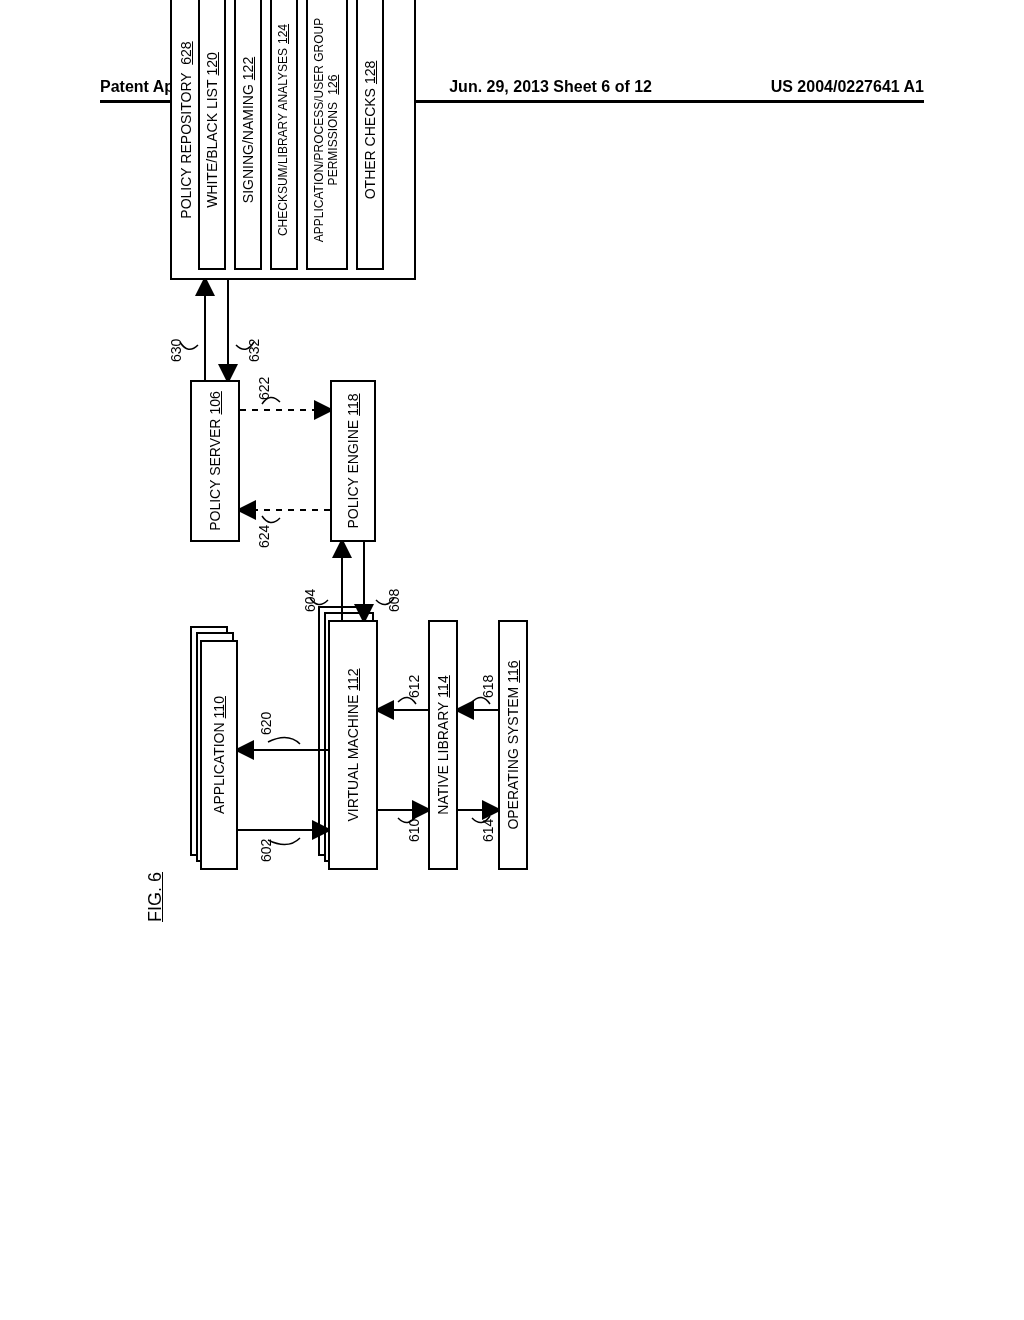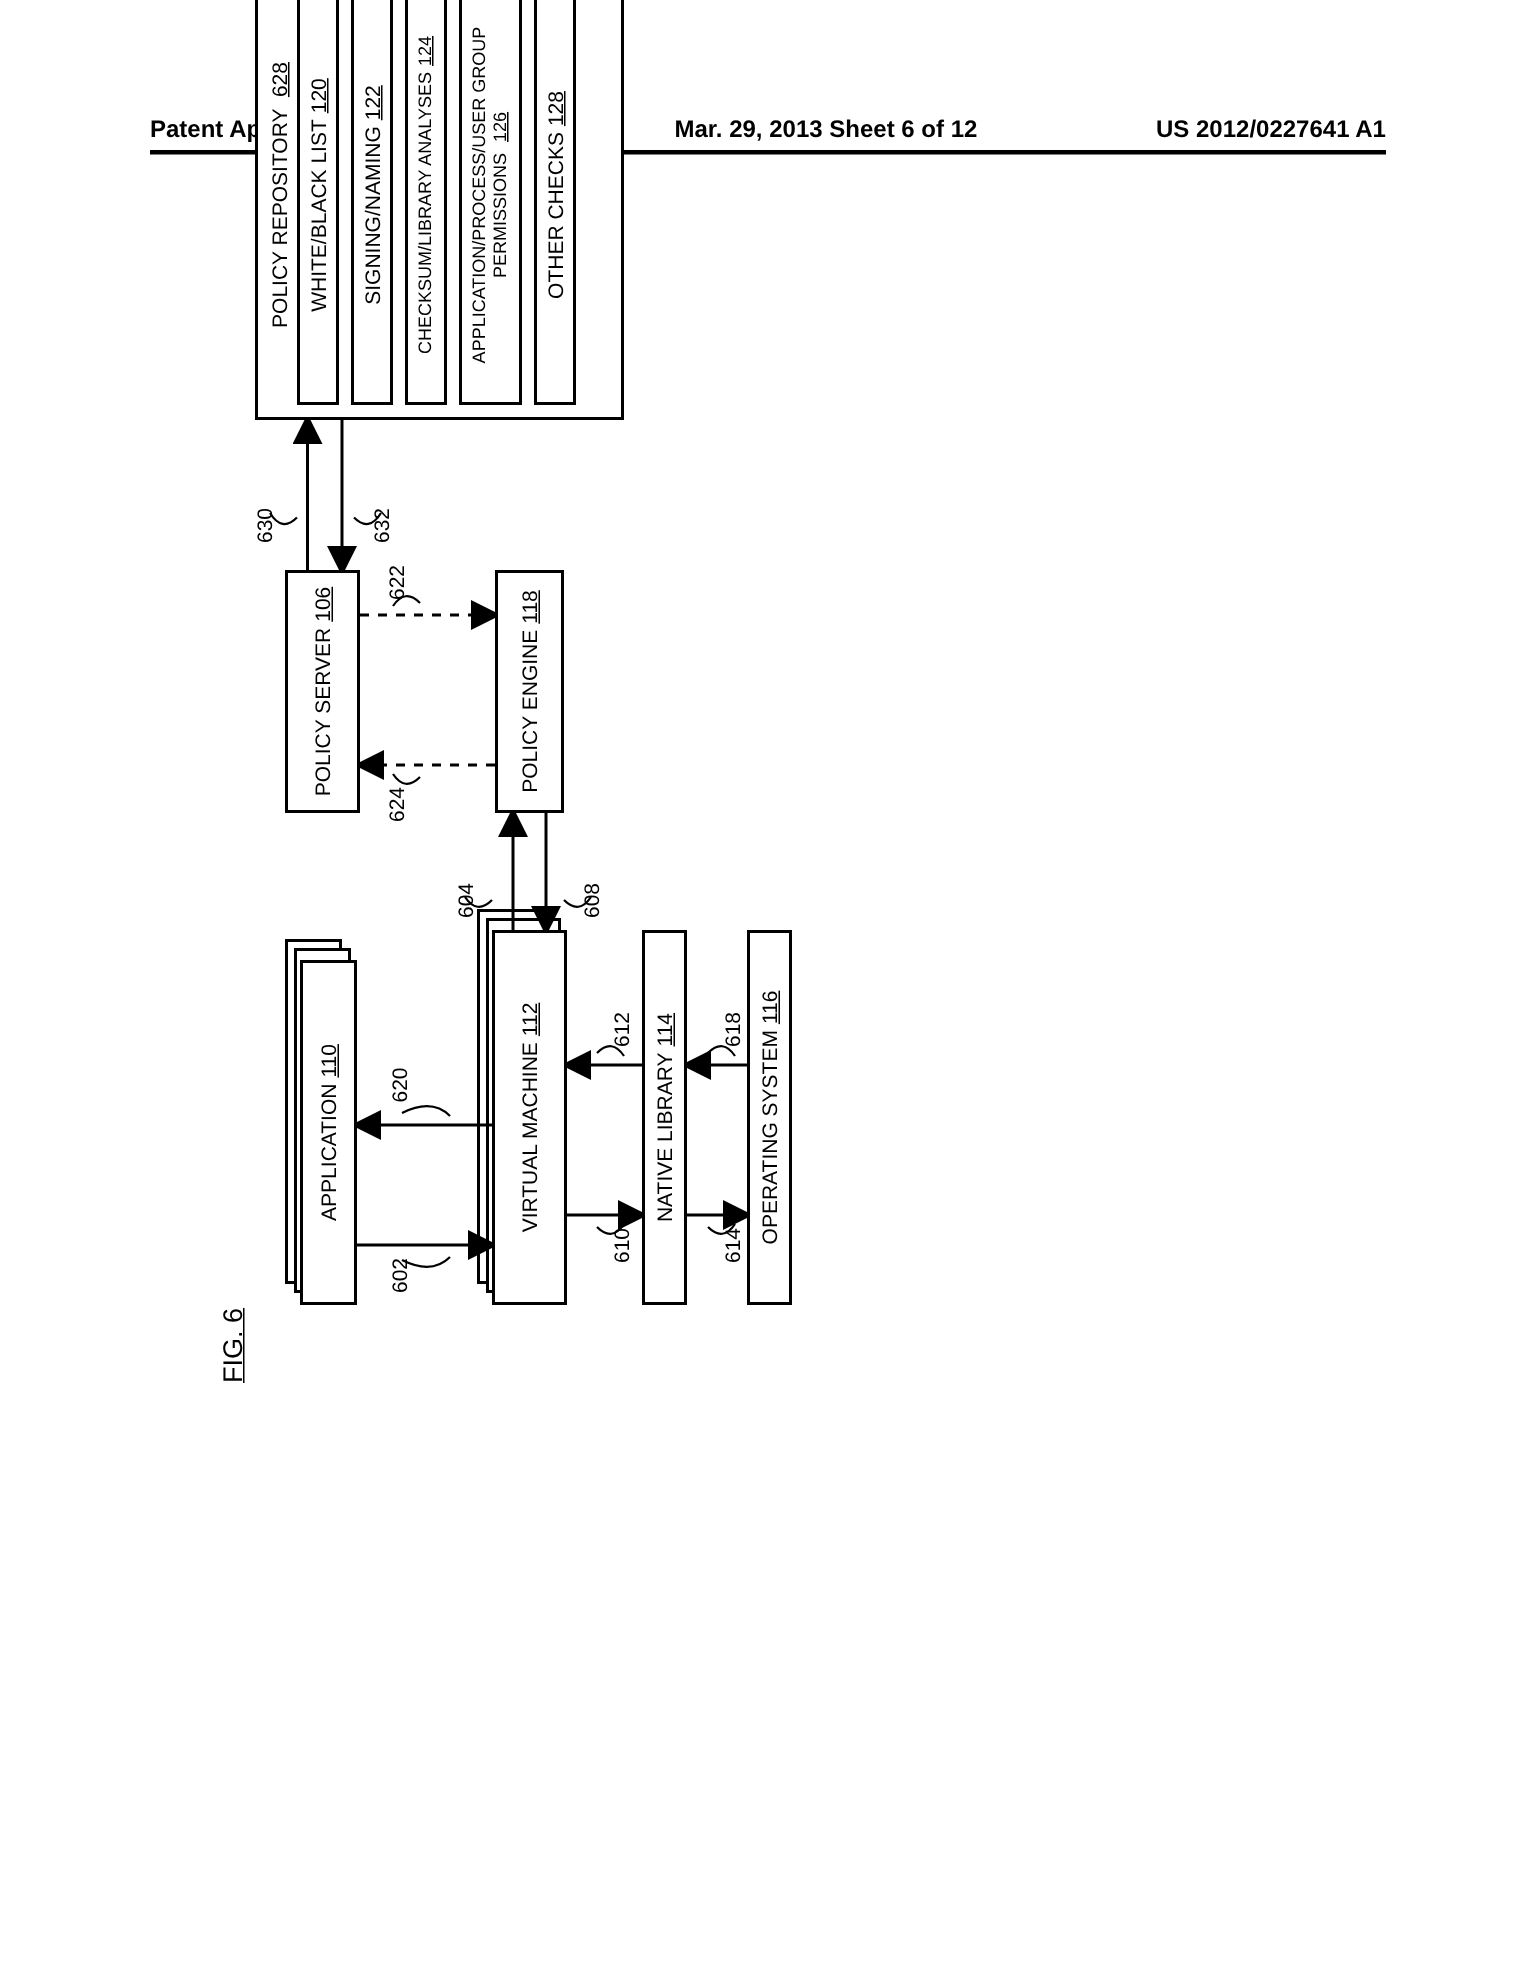--- a/index.html
+++ b/index.html
@@ -84,22 +84,22 @@
     position: absolute;
     font-size: 18px;
     text-decoration: underline;
   }
 </style>
 </head>
 <body>
 
 <div class="header">
   <span>Patent Application Publication</span>
-  <span>Mar. 29, 2013  Sheet 6 of 12</span>
-  <span>US 2012/0227641 A1</span>
+  <span>Jun. 29, 2013  Sheet 6 of 12</span>
+  <span>US 2004/0227641 A1</span>
 </div>
 <div class="header-rule"></div>
 
 <div class="diagram-wrap">
   <div class="diagram">
 
     <svg class="connectors" viewBox="0 0 960 380">
       <defs>
         <marker id="ah" markerWidth="10" markerHeight="10" refX="8" refY="5" orient="auto">
           <path d="M0,0 L10,5 L0,10 Z" fill="#000"></path>

